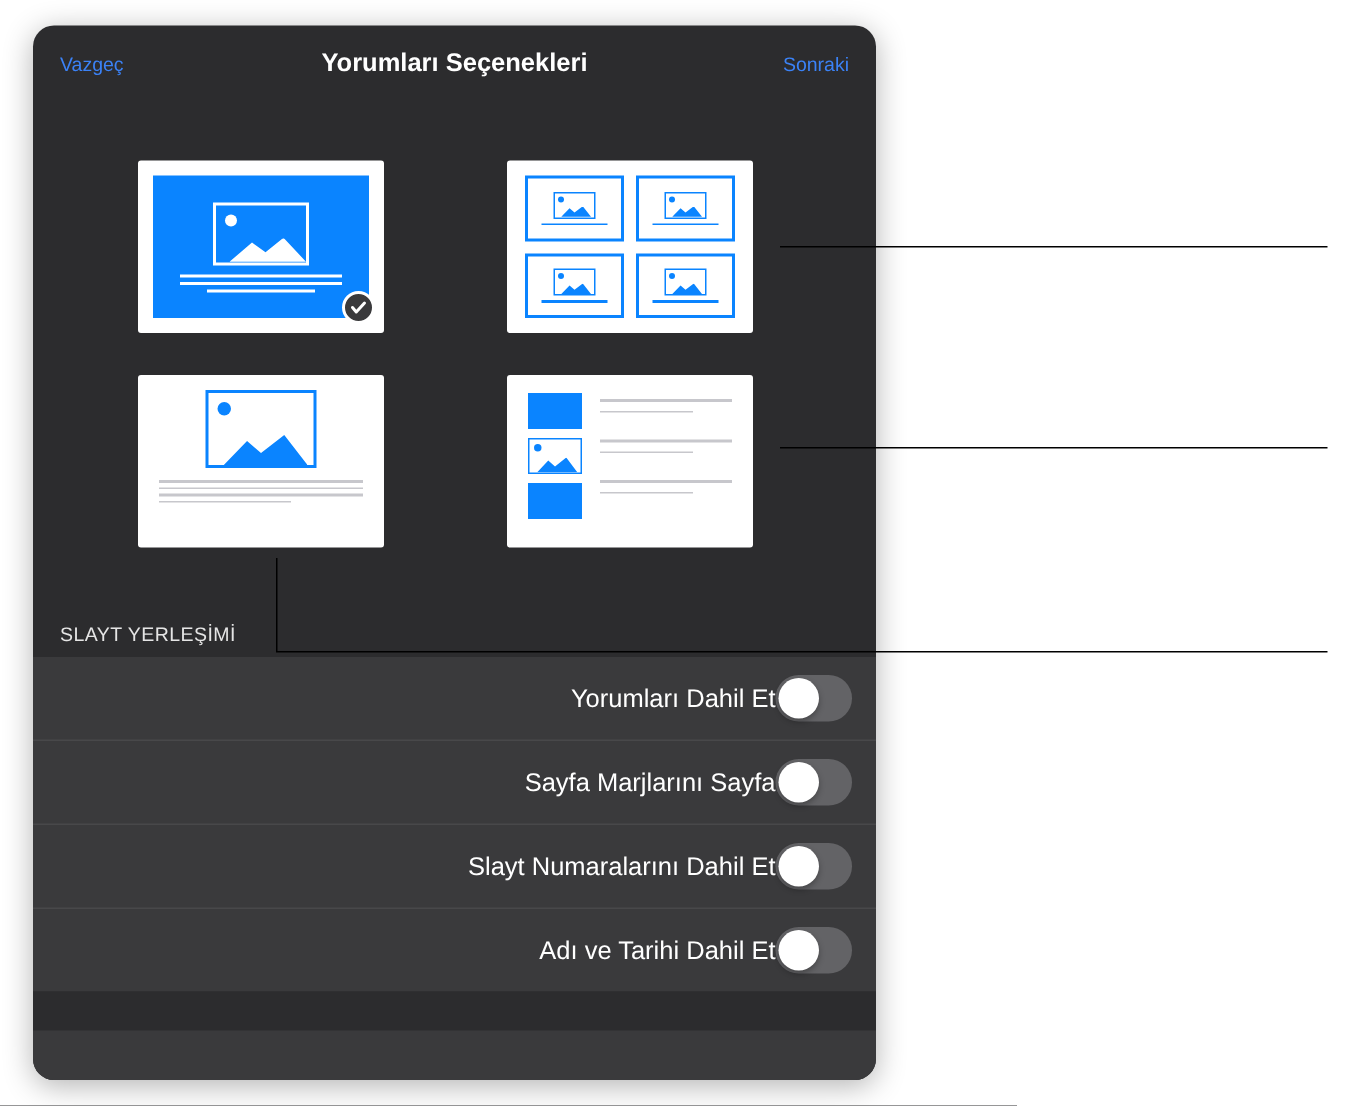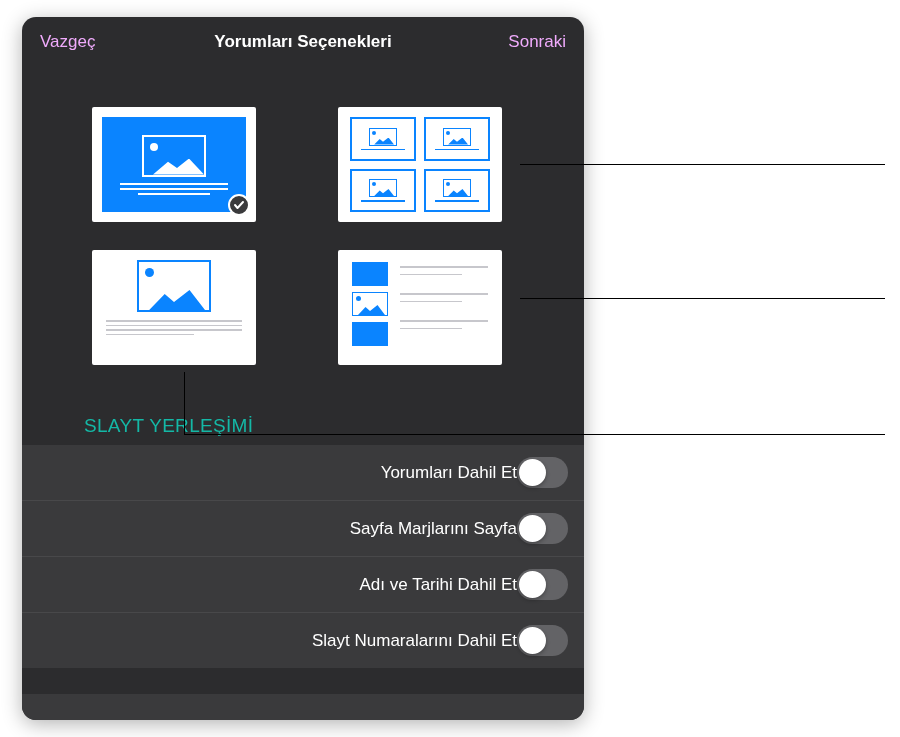--- a/index.html
+++ b/index.html
@@ -27,22 +27,22 @@
       box-shadow: 0 4px 20px rgba(0,0,0,0.3);
     }
     .header {
       display: flex;
       align-items: center;
       justify-content: space-between;
       padding: 14px 18px;
       height: 50px;
     }
     .header-btn {
-      color: #f0abfc;
-      font-size: 17px;
+      color: #3b82f6;
+      font-size: 13px;
       background: none;
       border: none;
       cursor: pointer;
       text-align: center;
     }
     .header-title {
       color: #fff;
       font-size: 17px;
       font-weight: 600;
       position: absolute;
@@ -283,26 +283,25 @@
     }
     .outline-lines .oline {
       height: 1.5px;
       background: #c7c7cc;
       width: 100%;
     }
     .outline-lines .oline.short { width: 70%; }
     .outline-lines .ospacer { height: 6px; }
 
     .section-header {
-      font-size: 19px;
-      color: #14b8a6;
+      font-size: 13px;
+      color: #e5e5e5;
       text-transform: uppercase;
       padding: 12px 18px 8px 18px;
       letter-spacing: 0.3px;
-      margin-left: 44px;
     }
     .settings-list {
       background: #3a3a3c;
       margin: 0;
       border-radius: 0;
     }
     .settings-row {
       display: flex;
       align-items: center;
       justify-content: flex-end;
@@ -439,27 +438,27 @@
           <div class="knob"></div>
         </div>
     </div>
     <div class="settings-row">
       <span class="label">Sayfa Marjlarını Sayfa</span>
       <div class="toggle">
           <div class="knob"></div>
         </div>
     </div>
     <div class="settings-row">
-      <span class="label">Adı ve Tarihi Dahil Et</span>
+      <span class="label">Slayt Numaralarını Dahil Et</span>
       <div class="toggle">
           <div class="knob"></div>
         </div>
     </div>
     <div class="settings-row">
-      <span class="label">Slayt Numaralarını Dahil Et</span>
+      <span class="label">Adı ve Tarihi Dahil Et</span>
       <div class="toggle">
           <div class="knob"></div>
         </div>
     </div>
   </div>
 
   <div class="section-divider"></div>
 
   <div class="settings-list">
     <div class="settings-row">

